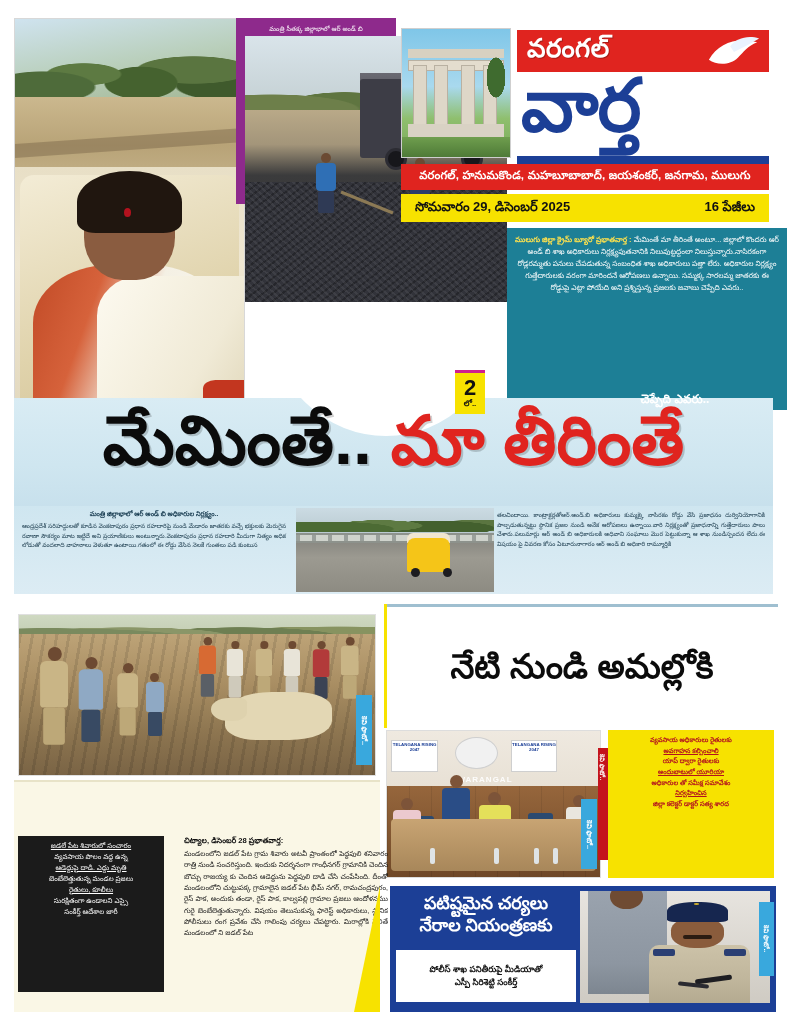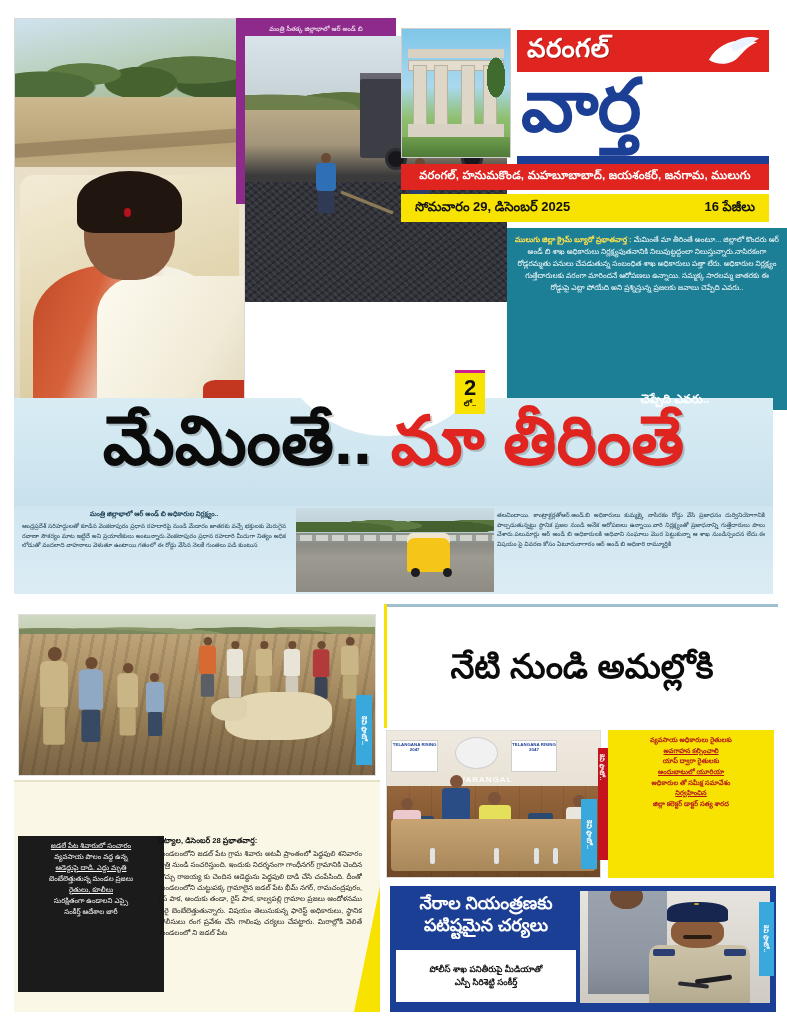--- a/index.html
+++ b/index.html
@@ -392,21 +392,21 @@
     white-space:nowrap;
   }
   .tiger-blackbox {
     position:absolute; left:4px; top:54px; width:146px; height:156px;
     background:#1b1b1b; color:#ffffff;
     padding:4px 3px; text-align:center; overflow:hidden;
   }
   .tiger-blackbox p { font-size:7px; line-height:1.58; }
   .tiger-blackbox p.ul { text-decoration: underline; }
   .tiger-body {
-    position:absolute; left:144px; top:54px; width:204px; height:172px;
+    position:absolute; left:170px; top:54px; width:204px; height:172px;
     overflow:hidden;
   }
   .tiger-body .dl { font-size:7.6px; font-weight:bold; color:#111; margin-bottom:2px; }
   .tiger-body .bt { font-size:7.1px; line-height:1.6; color:#1a1a1a; text-align:justify; }
   .tiger-corner {
     position:absolute; right:0; bottom:0; width:26px; height:126px;
     background:#f7e200;
     clip-path: polygon(100% 0, 100% 100%, 0 100%);
   }
 
@@ -799,22 +799,22 @@
     </div>
     <div class="tiger-body">
       <div class="dl">చిట్యాల, డిసెంబర్ 28 ప్రభాతవార్త:</div>
       <div class="bt">మండలంలోని జడల్ పేట గ్రామ శివారు అటవీ ప్రాంతంలో పెద్దపులి శనివారం రాత్రి నుండి సంచరిస్తుంది. ఇందుకు నిదర్శనంగా గాంధీనగర్ గ్రామానికి చెందిన బొచ్చు రాజయ్య కు చెందిన ఆడెద్దును పెద్దపులి దాడి చేసి చంపేసింది. దీంతో మండలంలోని చుట్టుపక్క గ్రామాలైన జడల్ పేట భీమ్ నగర్, రామచంద్రపురం, రైస్ పాక, అందుకు తండా, రైస్ పాక, కాల్వపల్లి గ్రామాల ప్రజలు ఆందోళనము గురై బెంబేలెత్తుతున్నారు. విషయం తెలుసుకున్న ఫారెస్ట్ అధికారులు, స్థానిక పోలీసులు రంగ ప్రవేశం చేసి గాలింపు చర్యలు చేపట్టారు. మిరాల్లోకి వెలితే మండలంలో ని జడల్ పేట</div>
     </div>
     <div class="tiger-corner"></div>
   </div>
 
   <div class="sp-sec">
     <div class="sp-head">
+      <div class="l">పటిష్టమైన చర్యలు</div>
       <div class="l">నేరాల నియంత్రణకు</div>
-      <div class="l">పటిష్టమైన చర్యలు</div>
     </div>
     <div class="sp-sub">
       <p>పోలీస్ శాఖ పనితీరుపై మీడియాతో</p>
       <p>ఎస్పీ సిరిశెట్టి సంకీర్త్</p>
     </div>
     <div class="sp-photo">
       <div class="spp-bg"></div>
       <div class="spp-behind"></div>
       <div class="spp-behind-h"></div>
       <div class="spp-officer">

